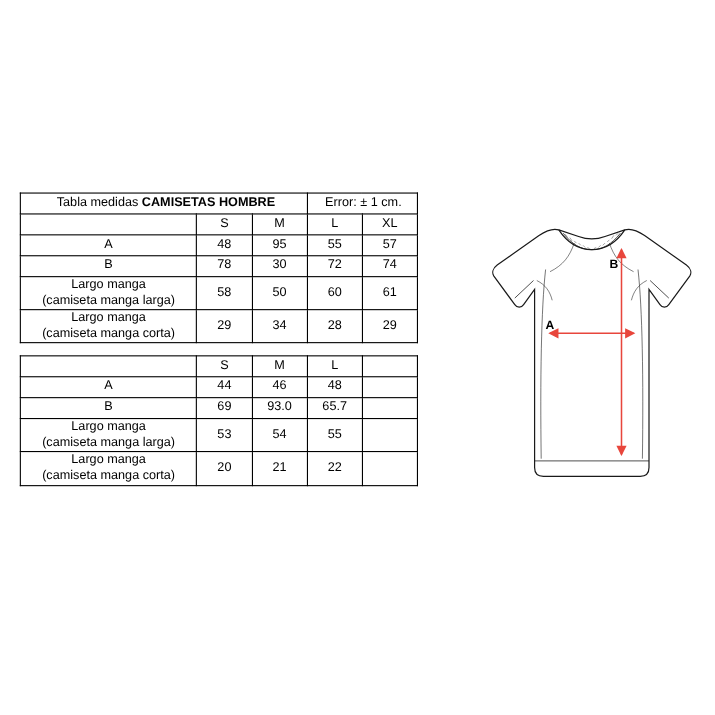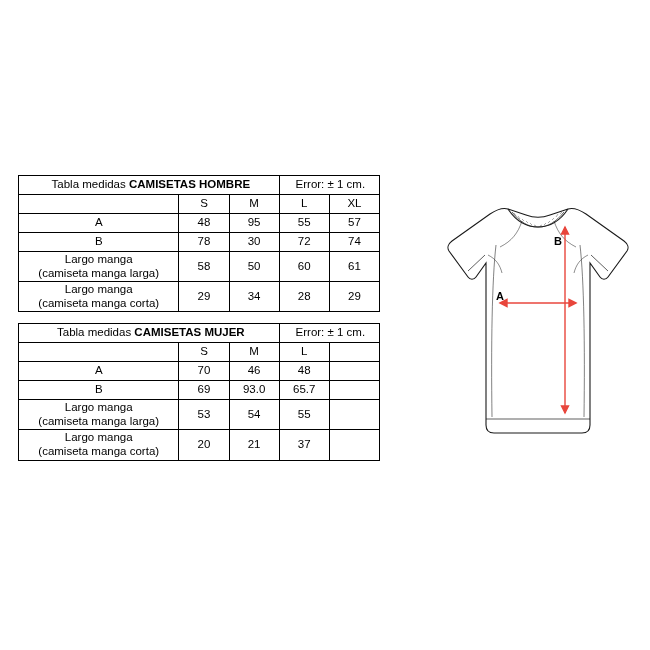--- a/index.html
+++ b/index.html
@@ -176,34 +176,30 @@
 
     <table class="size-table">
       <colgroup>
         <col class="c-label">
           <col class="c-size">
           <col class="c-size">
           <col class="c-size">
           <col class="c-size">
       </colgroup>
       <tbody>
-        <tr class="title-row">
-          <td class="title-cell" colspan="3"><span class="thin">Tabla medidas </span><span class="bold">CAMISETAS MUJER</span></td>
-          <td class="error-cell" colspan="2">Error: ± 1 cm.</td>
-        </tr>
         <tr>
           <td class="hdr-blank"></td>
           <td class="hdr-size">S</td>
           <td class="hdr-size">M</td>
           <td class="hdr-size">L</td>
           <td class="hdr-size"></td>
         </tr>
         <tr>
           <td>A</td>
-          <td>70</td>
+          <td>44</td>
           <td>46</td>
           <td>48</td>
           <td></td>
         </tr>
         <tr>
           <td>B</td>
           <td>69</td>
           <td>93.0</td>
           <td>65.7</td>
           <td></td>
@@ -218,21 +214,21 @@
           <td>55</td>
           <td></td>
         </tr>
         <tr>
           <td class="two-line">
               <span class="l1">Largo manga</span>
               <span class="l2">(camiseta manga corta)</span>
             </td>
           <td>20</td>
           <td>21</td>
-          <td>37</td>
+          <td>22</td>
           <td></td>
         </tr>
       </tbody>
     </table>
 
   </div>
 
   <div class="shirt-area">
     <svg width="210" height="280" viewBox="0 0 210 280">
 

